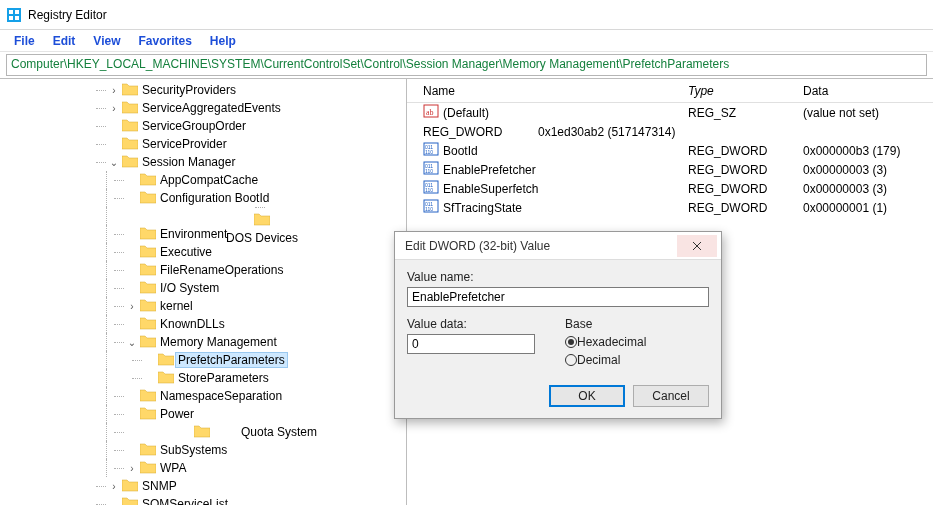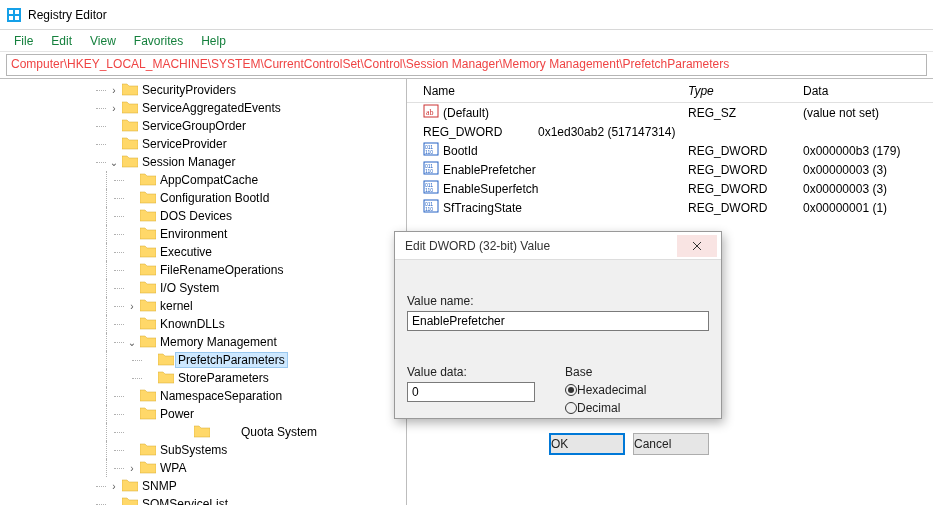--- a/index.html
+++ b/index.html
@@ -1,21 +1,21 @@
 <!DOCTYPE html>
 <html><head>
 <meta charset="utf-8">
 <style>
   * { box-sizing: border-box; margin: 0; padding: 0; }
   html, body { width: 933px; height: 507px; font-family: "Segoe UI", Tahoma, sans-serif; font-size: 12px; background: #fff; overflow: hidden; }
   .titlebar { height: 30px; border-bottom: 1px solid #d8d8d8; display: flex; align-items: center; padding: 0 6px; gap: 6px; background:#fff;}
   .titlebar .t-icon { width:16px; height:16px; }
   .menubar { height: 22px; display: flex; align-items: center; gap: 18px; padding: 0 14px; border-bottom:1px solid #e5e5e5;}
-  .menubar span { color:#15803d; cursor:default;}
-  .addressbar { height: 22px; border:1px solid #b5b5b5; margin:2px 6px 2px 6px; padding:2px 4px; font-size:12px; color:#ef4444; white-space:nowrap; overflow:hidden;}
+  .menubar span { color:#1d4ed8; cursor:default;font-weight:bold;}
+  .addressbar { height: 22px; border:1px solid #b5b5b5; margin:2px 6px 2px 6px; padding:2px 4px; font-size:12px; color:#15803d; white-space:nowrap; overflow:hidden;}
   .work { display:flex; height: calc(507px - 30px - 22px - 28px); border-top:1px solid #bdbdbd;}
   .tree { width:407px; border-right:1px solid #bdbdbd; overflow:hidden; position:relative;}
   .list { flex:1; overflow:hidden; position:relative;}
   .list-header { height:24px; border-bottom:1px solid #e0e0e0; display:flex; align-items:center; padding-left:16px;}
   .list-header .col-n { width:265px;} .list-header .col-t { width:115px;font-style:italic;} .list-header .col-d { flex:1;}
   .row { height:19px; display:flex; align-items:center; padding-left:16px;}
   .row .col-n { width:265px; display:flex; align-items:center; gap:4px;}
   .row .col-t { width:115px;} .row .col-d { flex:1;}
   .vicon { width:16px; height:16px; display:inline-block;}
   .tree ul { list-style:none; }
@@ -27,29 +27,29 @@
   .tree .selected .lbl { background:#cde8ff; outline:1px solid #9ac8ef;}
   
   .tree li::before { content:""; position:absolute; left:6px; top:0; bottom:0; border-left:1px dotted #b0b0b0;}
   .tree > ul > li::before { display:none;}
   .tree .node::before { content:""; width:10px; border-top:1px dotted #b0b0b0; margin-left:-4px;}
   
   .dialog { position:absolute; left:394px; top:231px; width:328px; height:188px; border:1px solid #999; background:#f0f0f0; box-shadow:2px 4px 10px rgba(0,0,0,.3);}
   .dlg-title { height:28px; background:#fff; border-bottom:1px solid #ddd; display:flex; align-items:center; justify-content:space-between; padding:0 4px 0 10px; color:#333;}
   .dlg-close { width:40px; height:22px; display:flex; align-items:center; justify-content:center; background:#f9e4e3;}
   .dlg-body { padding:10px 12px; color:#222;}
-  .dlg-body label { display:block; margin-bottom:3px;margin-top:24px;}
+  .dlg-body label { display:block; margin-bottom:3px;}
   .dlg-body input[type=text] { height:20px; border:1px solid #7a7a7a; padding:1px 4px; font:inherit; background:#fff;}
   .dlg-row { display:flex; gap:30px; margin-top:10px;}
   .base-box { }
   .radio { display:flex; align-items:center; gap:0; margin:4px 0;}
   .radio .r-circle { width:12px; height:12px; border:1px solid #333; border-radius:50%; display:inline-flex; align-items:center; justify-content:center;}
   .radio.checked .r-circle::after { content:""; width:6px; height:6px; background:#333; border-radius:50%;}
   .dlg-buttons { display:flex; gap:8px; justify-content:flex-end; margin-top:14px;}
-  .btn { width:76px; height:22px; border:1px solid #adadad; background:#e6e6e6; display:flex; align-items:center; justify-content:flex-start; cursor:default;}
+  .btn { width:76px; height:22px; border:1px solid #adadad; background:#e6e6e6; display:flex; align-items:center; justify-content:center; cursor:default;}
   .btn.primary { border:2px solid #0078d7; background:#e6e6e6;}
 </style>
 </head>
 <body>
 
 <div class="titlebar">
   <svg class="t-icon" viewBox="0 0 16 16">
     <rect x="1" y="1" width="14" height="14" fill="#15a0e8"></rect>
     <rect x="3" y="3" width="4" height="4" fill="#fff"></rect>
       <rect x="9" y="3" width="4" height="4" fill="#fff"></rect>
@@ -130,21 +130,21 @@
             <li>
               <div class="node" style="padding-left: 18px;">
                 <span class="expander"> </span>
                 <span><svg class="folder" viewBox="0 0 16 14">
                     <path d="M0 2 h5 l2 2 h9 v9 h-16 z" fill="#ffd869" stroke="#d6a92e" stroke-width="0.5"></path>
                   </svg></span>
                 <span class="lbl">Configuration BootId</span>
               </div>
             </li>
             <li>
-              <div class="node" style="padding-left: 18px;">
+              <div class="node" style="padding-left: 18px; flex-direction: column;">
                 <span class="expander"> </span>
                 <span><svg class="folder" viewBox="0 0 16 14">
                     <path d="M0 2 h5 l2 2 h9 v9 h-16 z" fill="#ffd869" stroke="#d6a92e" stroke-width="0.5"></path>
                   </svg></span>
                 <span class="lbl">DOS Devices</span>
               </div>
             </li>
             <li>
               <div class="node" style="padding-left: 18px;">
                 <span class="expander"> </span>

